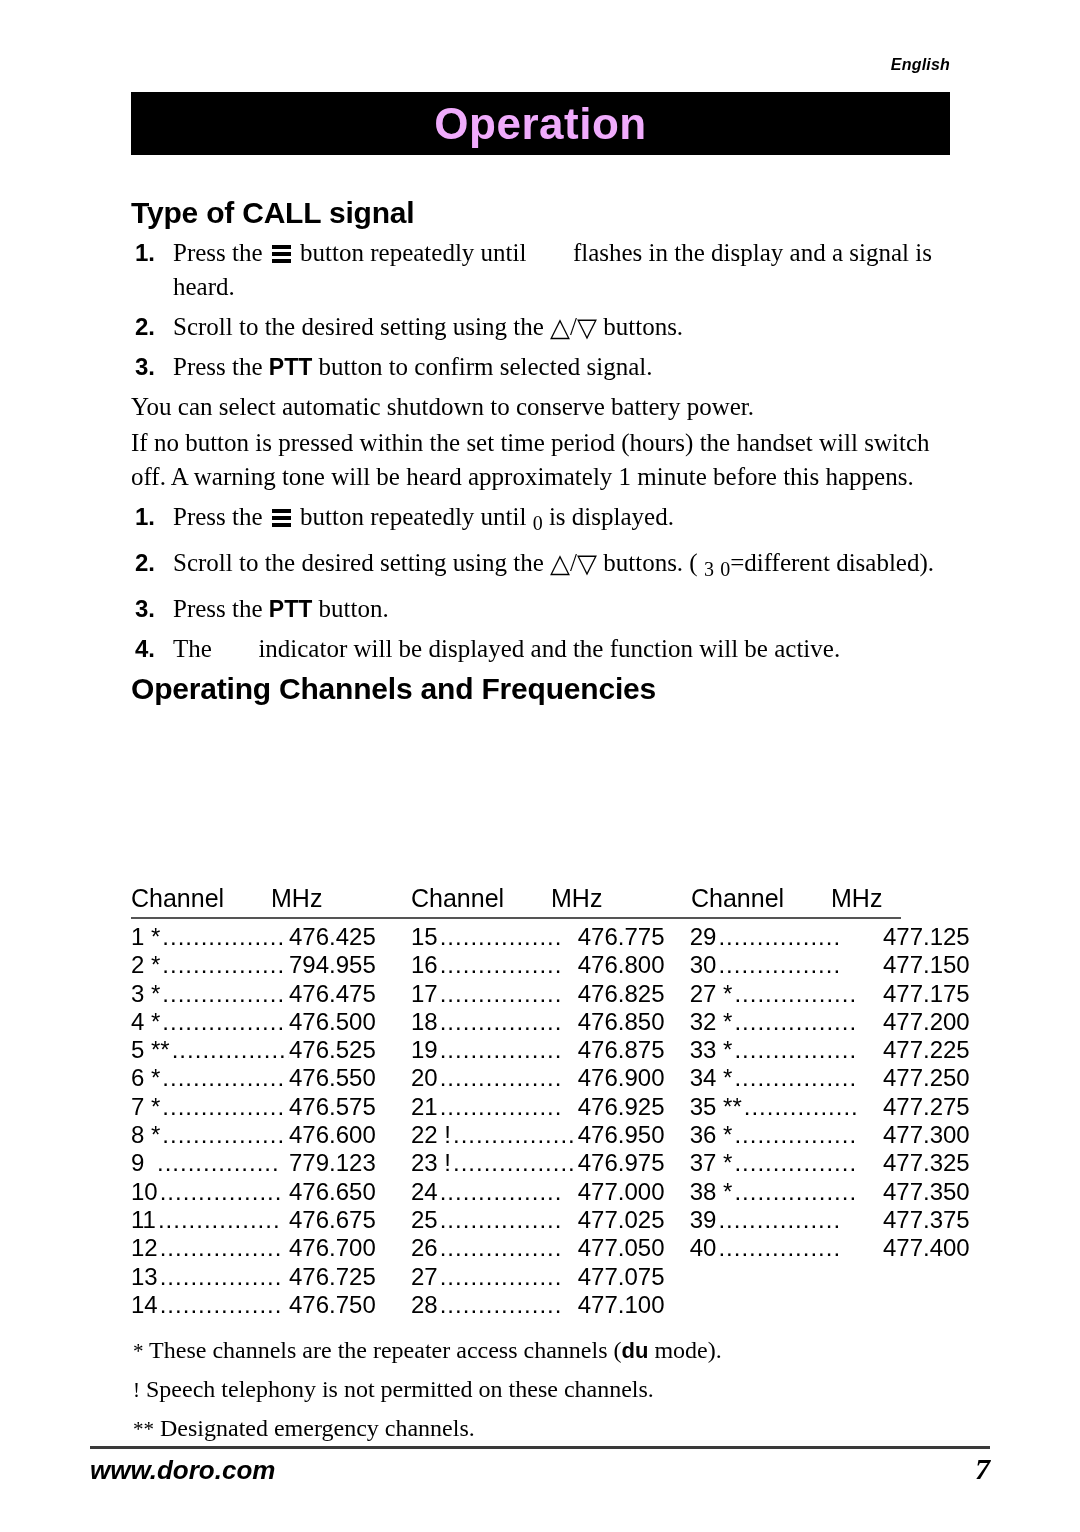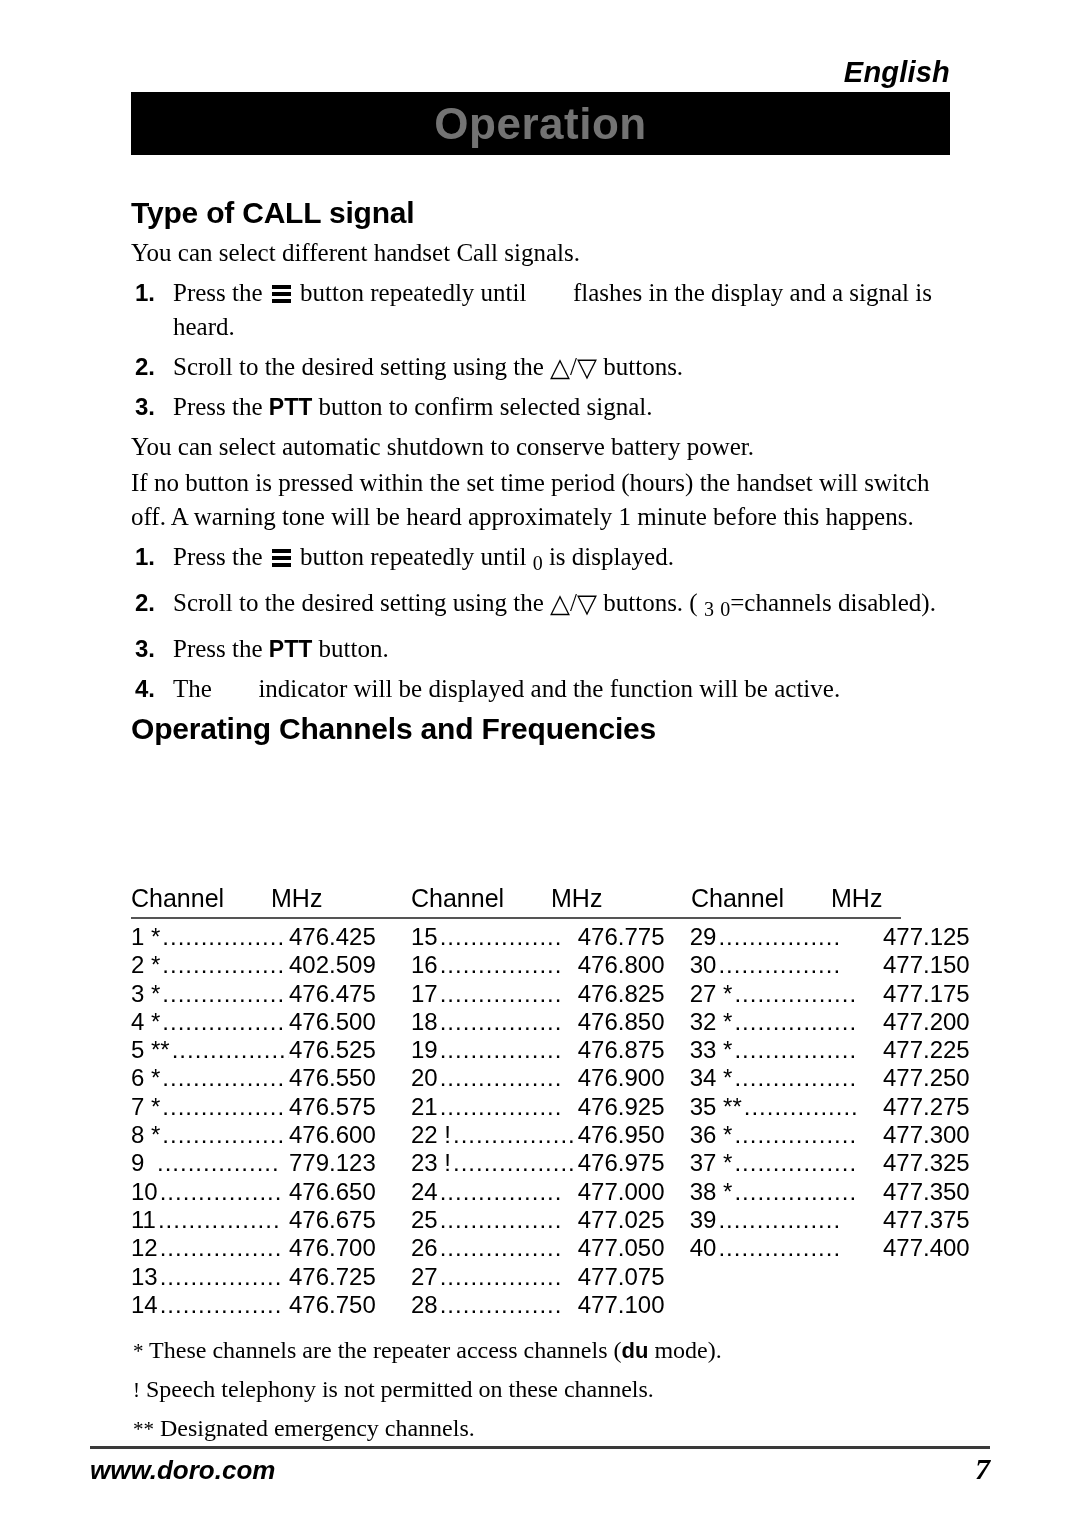--- a/index.html
+++ b/index.html
@@ -24,36 +24,36 @@
   }
 
   
   .lang-label {
     position: absolute;
     right: 130px;
     top: 56px;
     font-family: "Liberation Sans", "DejaVu Sans", sans-serif;
     font-style: italic;
     font-weight: bold;
-    font-size: 29px;
+    font-size: 16px;
     letter-spacing: 0.2px;
   }
   .title-banner {
     position: absolute;
     left: 131px;
     top: 92px;
     width: 819px;
     height: 63px;
     background: #000000;
   }
   .title-banner span {
     display: block;
     width: 100%;
     text-align: center;
-    color: #737373;
+    color: #f0abfc;
     font-family: "Liberation Sans", "DejaVu Sans", sans-serif;
     font-weight: bold;
     font-size: 44px;
     line-height: 63px;
     letter-spacing: 0.5px;
   }
 
   
   .content {
     position: absolute;
@@ -249,21 +249,20 @@
 
   <div class="lang-label">English</div>
 
   <div class="title-banner">
     <span>Operation</span>
   </div>
 
   <div class="content">
 
     <h2 class="section-head">Type of CALL signal</h2>
-    <p class="para">You can select different handset Call signals.</p>
 
     <ol class="steps">
       <li>
         <span class="num">1.</span>
         <span>Press the</span>
         <span class="bars-icon"><i></i><i></i><i></i></span>
         <span>button repeatedly until</span>
         <span class="lcd-blank"></span>
         <span>flashes in the display and a signal is heard.</span>
       </li>
@@ -292,21 +291,21 @@
         <span>button repeatedly until</span>
         <span class="lcd-small">0</span>
         <span>is displayed.</span>
       </li>
       <li>
         <span class="num">2.</span>
         <span>Scroll to the desired setting using the</span>
         <span class="tri">△</span><span>/</span><span class="tri">▽</span>
         <span>buttons. (</span>
         <span class="lcd-small">3</span>
-        <span class="lcd-small">0</span><span>=channels disabled).</span>
+        <span class="lcd-small">0</span><span>=different disabled).</span>
       </li>
       <li>
         <span class="num">3.</span>
         <span>Press the</span>
         <span class="mono-bold">PTT</span>
         <span>button.</span>
       </li>
       <li>
         <span class="num">4.</span>
         <span>The</span>
@@ -337,21 +336,21 @@
     <div class="chan-cols">
       <div class="chan-col col-1">
           <div class="chan-row">
             <span class="ch">1 *</span>
             <span class="dots">................</span>
             <span class="mhz">476.425</span>
           </div>
           <div class="chan-row">
             <span class="ch">2 *</span>
             <span class="dots">................</span>
-            <span class="mhz">402.509</span>
+            <span class="mhz">794.955</span>
           </div>
           <div class="chan-row">
             <span class="ch">3 *</span>
             <span class="dots">................</span>
             <span class="mhz">476.475</span>
           </div>
           <div class="chan-row">
             <span class="ch">4 *</span>
             <span class="dots">................</span>
             <span class="mhz">476.500</span>

